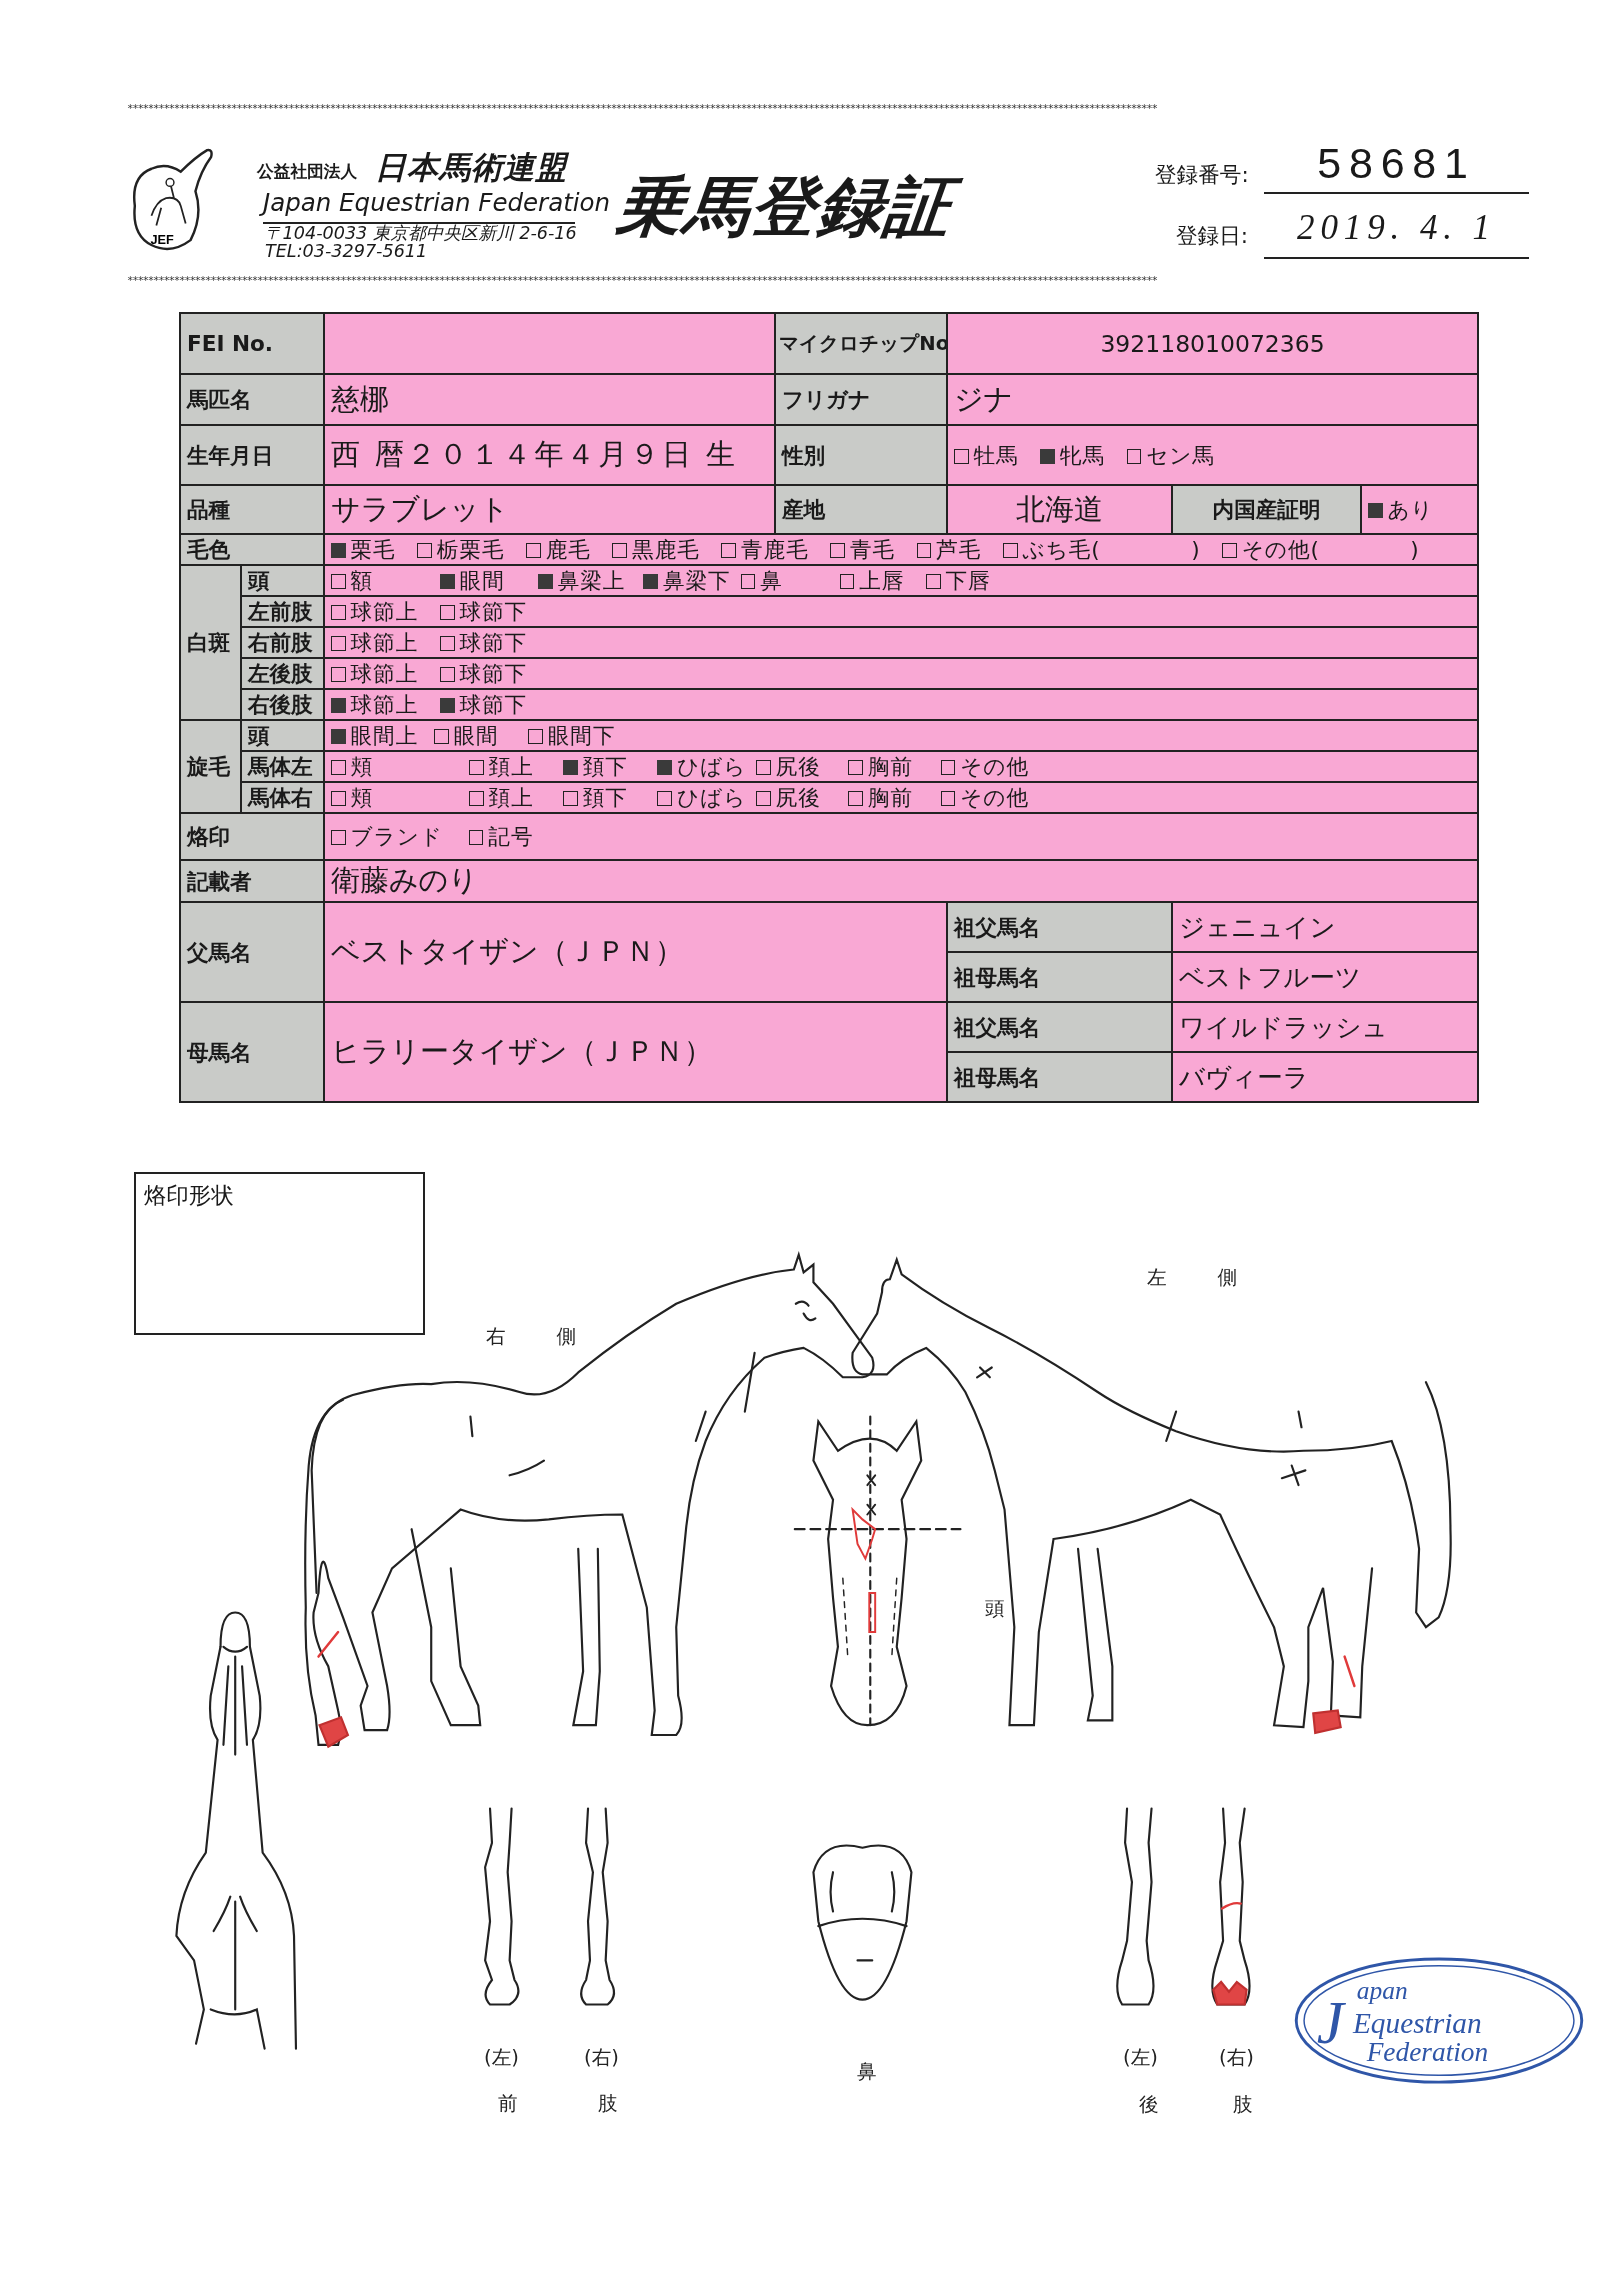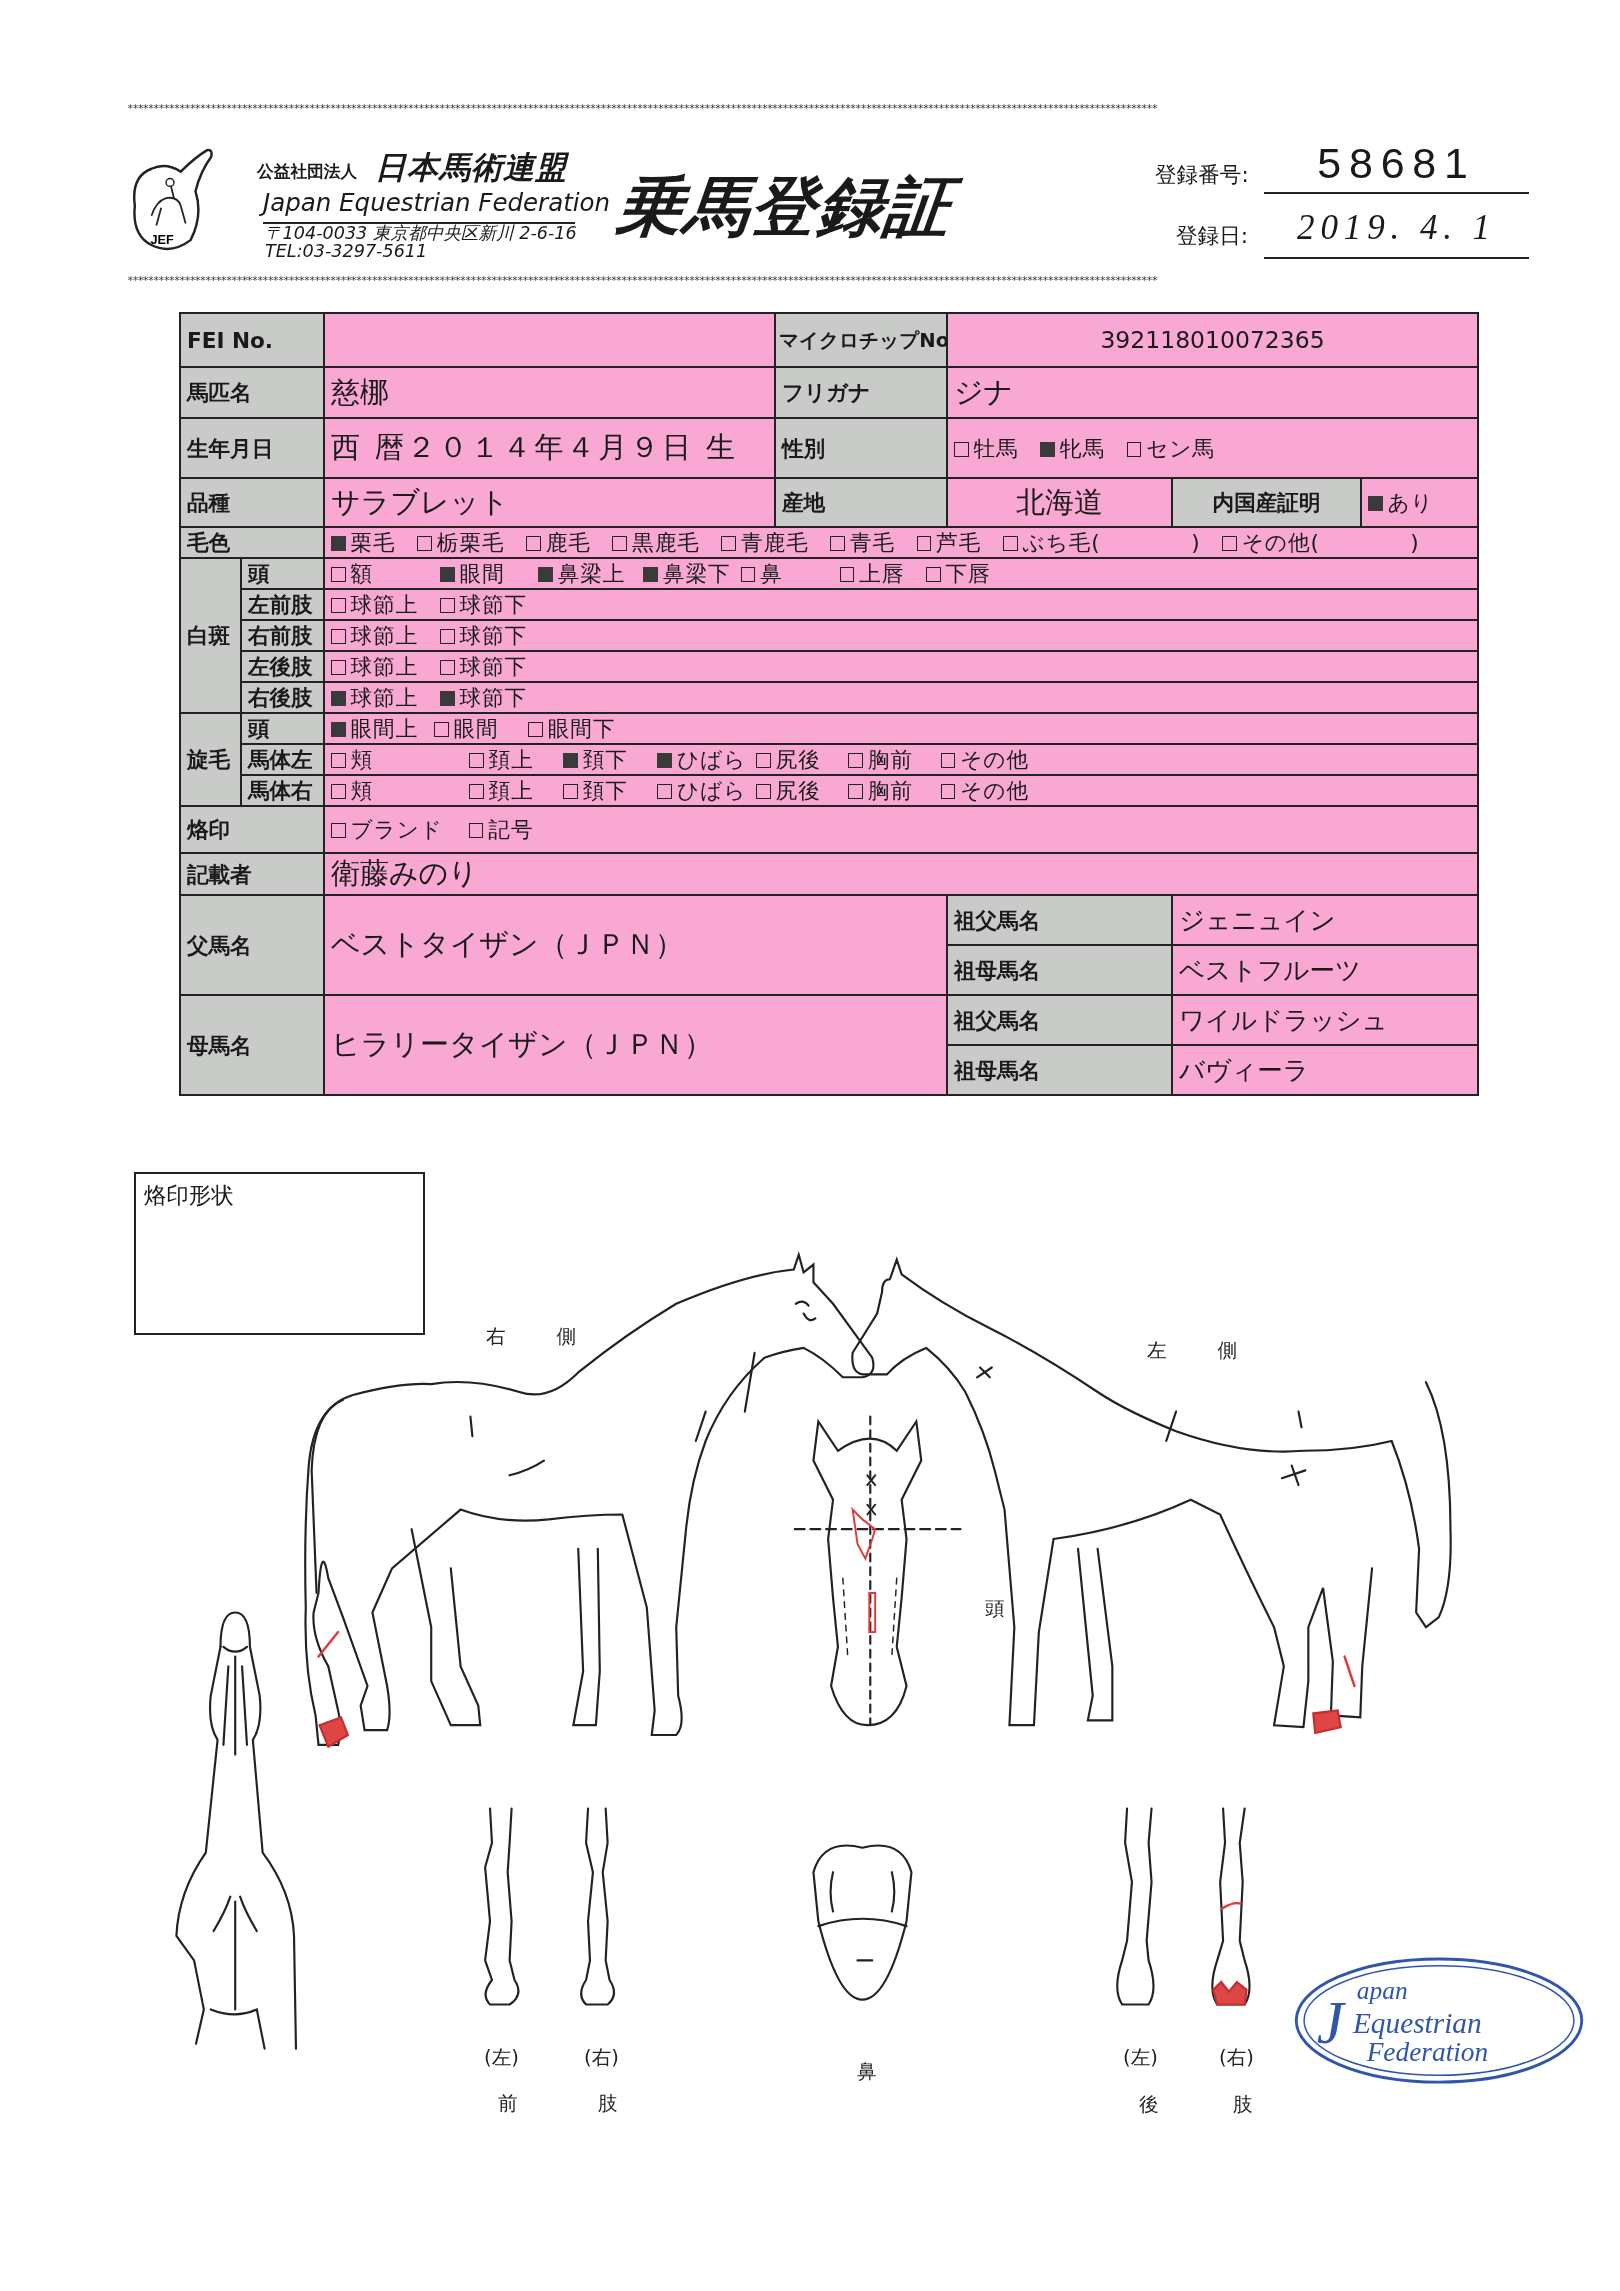--- a/index.html
+++ b/index.html
@@ -78,21 +78,21 @@
   <colgroup>
     <col style="width:61px">
       <col style="width:83px">
       <col style="width:451px">
     <col style="width:172px">
       <col style="width:225px">
       <col style="width:189px">
       <col style="width:117px">
   </colgroup>
   <tbody>
-      <tr style="height:54px">
+      <tr style="height:61px">
     <td class="h" colspan="2">FEI No.</td>
     <td class="v"></td>
     <td class="h" style="font-size:19.6px;padding:0 2.9px">マイクロチップNo.</td>
     <td class="v center" colspan="3" style="font-size:23.5px">392118010072365</td>
   </tr>
   <tr style="height:51px">
     <td class="h" colspan="2">馬匹名</td>
     <td class="v">慈梛</td>
     <td class="h">フリガナ</td>
     <td class="v" colspan="3">ジナ</td>
@@ -295,21 +295,21 @@
 
   <g>
     <path d="M1150 1845 L1148 1880 L1155 1920 L1150 1980 L1145 2000 Q1135 2030 1145 2045 L1172 2045 Q1182 2030 1172 2000 L1170 1980 L1175 1920 L1172 1880 L1175 1845"></path>
     <path d="M1248 1845 L1250 1880 L1245 1920 L1248 1980 L1242 2000 Q1232 2030 1242 2045 L1270 2045 Q1280 2030 1270 2000 L1265 1980 L1268 1920 L1265 1880 L1270 1845"></path>
   </g>
   <path d="M1247 1947 Q1258 1940 1266 1942" stroke="#e03a3a" stroke-width="2.5"></path>
   <path d="M1238 2030 L1246 2022 L1254 2032 L1262 2022 L1272 2030 L1270 2045 L1242 2045 Z" fill="#e04545" stroke="#c03030"></path>
 </svg>
 
 <div class="diag-label" style="left:486px;top:1323px;letter-spacing:3.9px">右　　側</div>
-<div class="diag-label" style="left:1147px;top:1337px;letter-spacing:3.9px">左　　側</div>
+<div class="diag-label" style="left:1147px;top:1264px;letter-spacing:3.9px">左　　側</div>
 <div class="diag-label" style="left:985px;top:1595px">頭</div>
 <div class="diag-label" style="left:484px;top:2044px">(左)</div>
 <div class="diag-label" style="left:584px;top:2044px">(右)</div>
 <div class="diag-label" style="left:498px;top:2090px">前</div>
 <div class="diag-label" style="left:598px;top:2090px">肢</div>
 <div class="diag-label" style="left:857px;top:2058px">鼻</div>
 <div class="diag-label" style="left:1123px;top:2044px">(左)</div>
 <div class="diag-label" style="left:1219px;top:2044px">(右)</div>
 <div class="diag-label" style="left:1139px;top:2091px">後</div>
 <div class="diag-label" style="left:1233px;top:2091px">肢</div>

